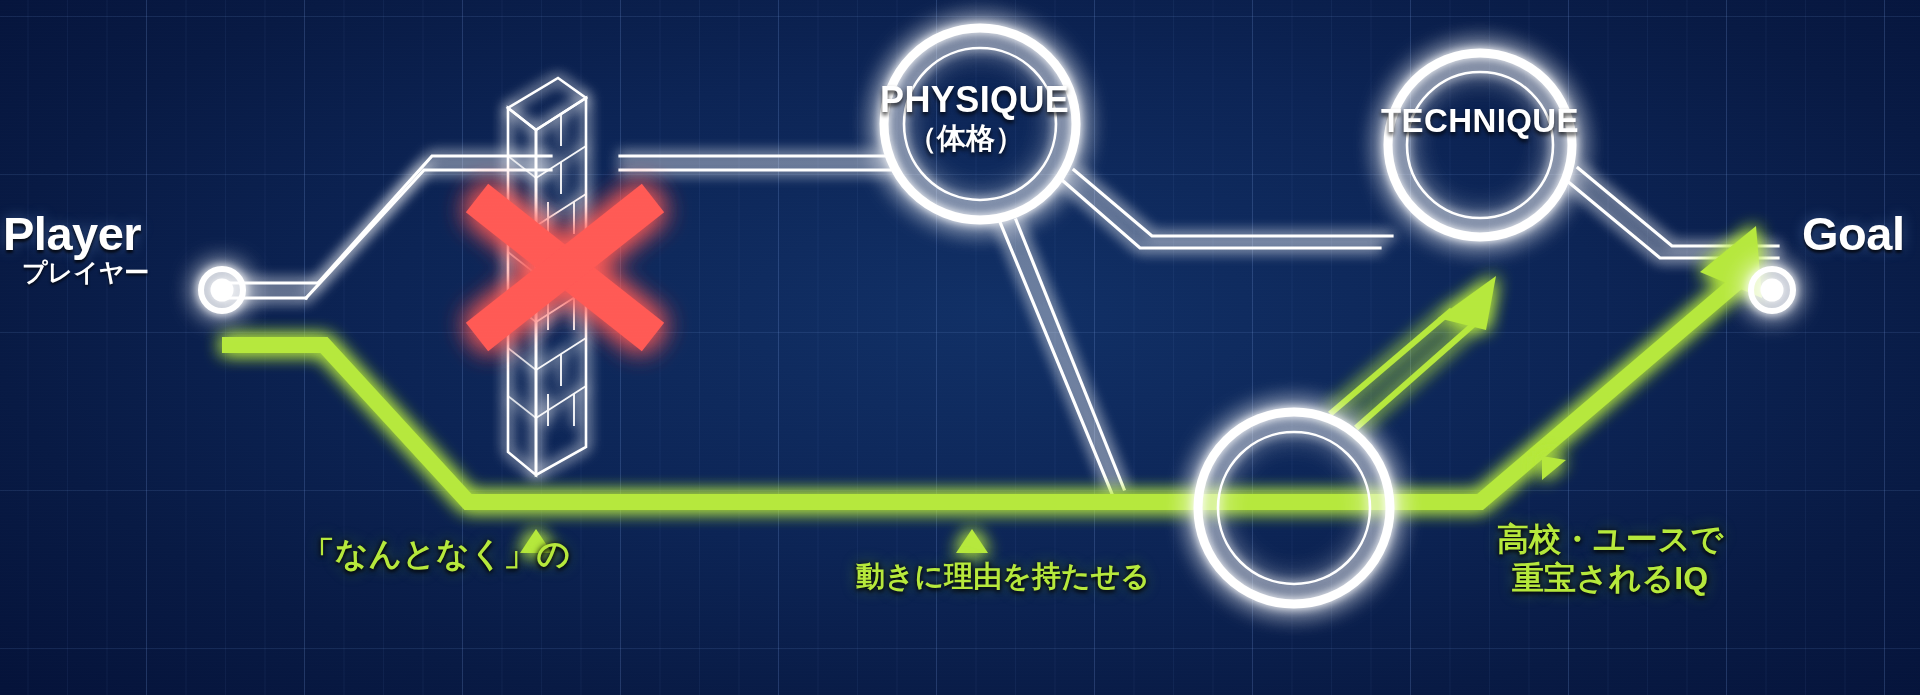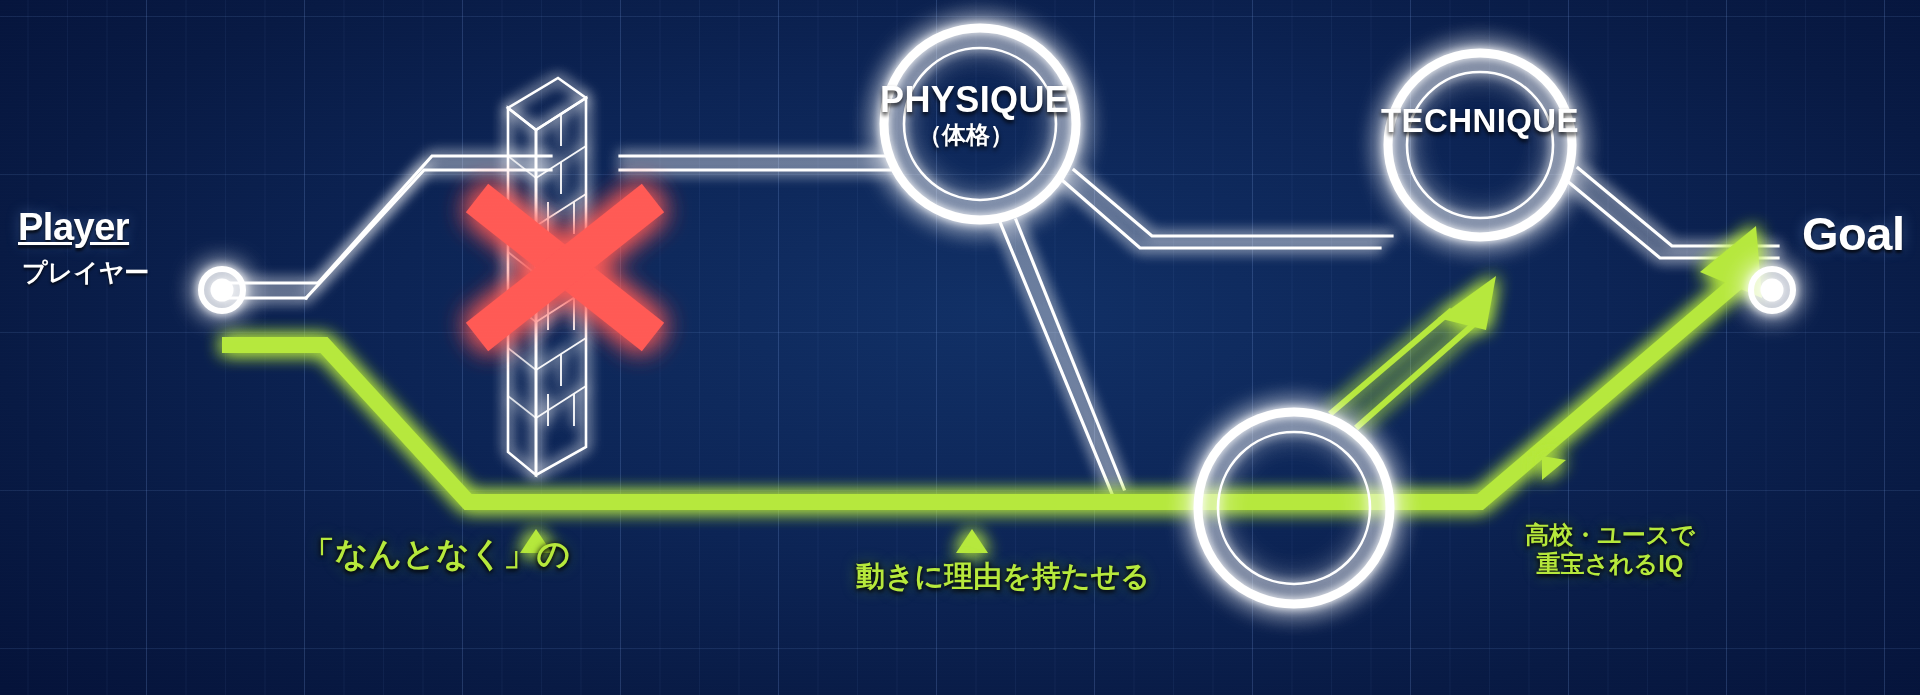--- a/index.html
+++ b/index.html
@@ -35,60 +35,59 @@
   .noise{
     position:absolute;inset:0;opacity:.35;pointer-events:none;
     background:
       repeating-linear-gradient(0deg, rgba(255,255,255,.012) 0 1px, transparent 1px 3px);
   }
   svg.layer{position:absolute;left:0;top:0;width:1920px;height:695px;overflow:visible;}
 
   
   .lbl{position:absolute;white-space:nowrap;}
   .player-en{
-    left:18px;top:206px;
-    font-size:38px;font-weight:700;letter-spacing:-.5px;
+    left:3px;top:206px;
+    font-size:47px;font-weight:700;letter-spacing:-.5px;
     color:#ffffff;
     text-shadow:0 3px 3px rgba(0,0,0,.75), 0 0 14px rgba(140,190,255,.35);
-    text-decoration:underline;
   }
   .player-jp{
     left:22px;top:256px;
     font-size:25px;font-weight:700;
     color:#ffffff;
     text-shadow:0 2px 3px rgba(0,0,0,.75);
   }
   .goal-en{
     left:1802px;top:206px;
     font-size:47px;font-weight:700;letter-spacing:-.5px;
     color:#ffffff;
     text-shadow:0 3px 3px rgba(0,0,0,.75), 0 0 14px rgba(140,190,255,.35);
   }
   .nodetxt{
     position:absolute;text-align:center;white-space:nowrap;
     color:#ffffff;
     text-shadow:0 3px 4px rgba(0,0,0,.8);
     pointer-events:none;
   }
   .nodetxt .en{font-size:36px;font-weight:700;letter-spacing:.4px;line-height:1.02;}
-  .nodetxt .jp{font-size:24px;font-weight:700;line-height:1.18;margin-top:2px;}
+  .nodetxt .jp{font-size:29px;font-weight:700;line-height:1.18;margin-top:2px;}
   .nodetxt.small .en{font-size:33px;}
   .nodetxt.small .jp{font-size:28px;}
 
   .anno{
     position:absolute;text-align:center;white-space:nowrap;
     color:#b6e83c;
     font-weight:700;
     text-shadow:0 0 6px rgba(0,0,0,.85), 0 2px 4px rgba(0,0,0,.9), 0 0 16px rgba(150,230,40,.35);
     line-height:1.22;
     pointer-events:none;
   }
   .anno.a1{left:286px;top:534px;width:300px;font-size:33px;}
   .anno.a2{left:770px;top:559px;width:380px;font-size:29px;text-align:right;}
-  .anno.a3{left:1460px;top:520px;width:300px;font-size:24px;}
+  .anno.a3{left:1460px;top:520px;width:300px;font-size:32px;}
 </style>
 </head>
 <body>
 
 <div id="stage">
 
   <div class="grid"></div>
   <div class="grid2"></div>
 
   <svg class="layer" viewBox="0 0 1920 695">

